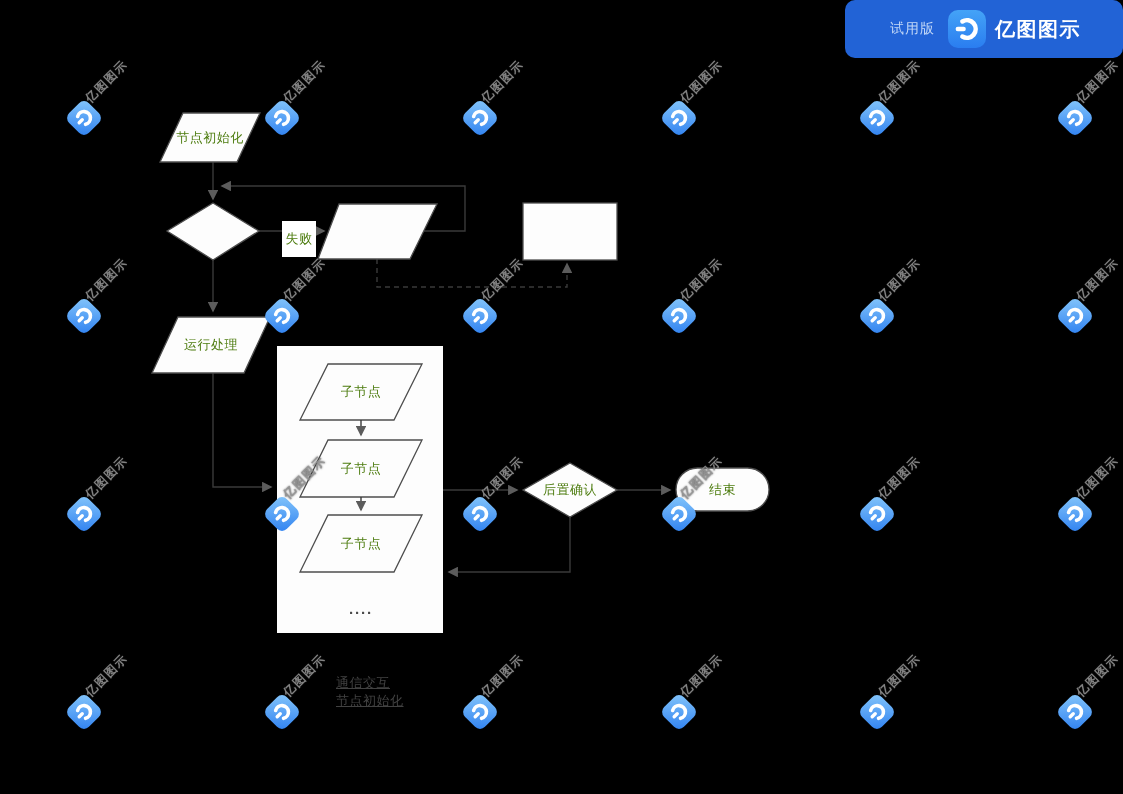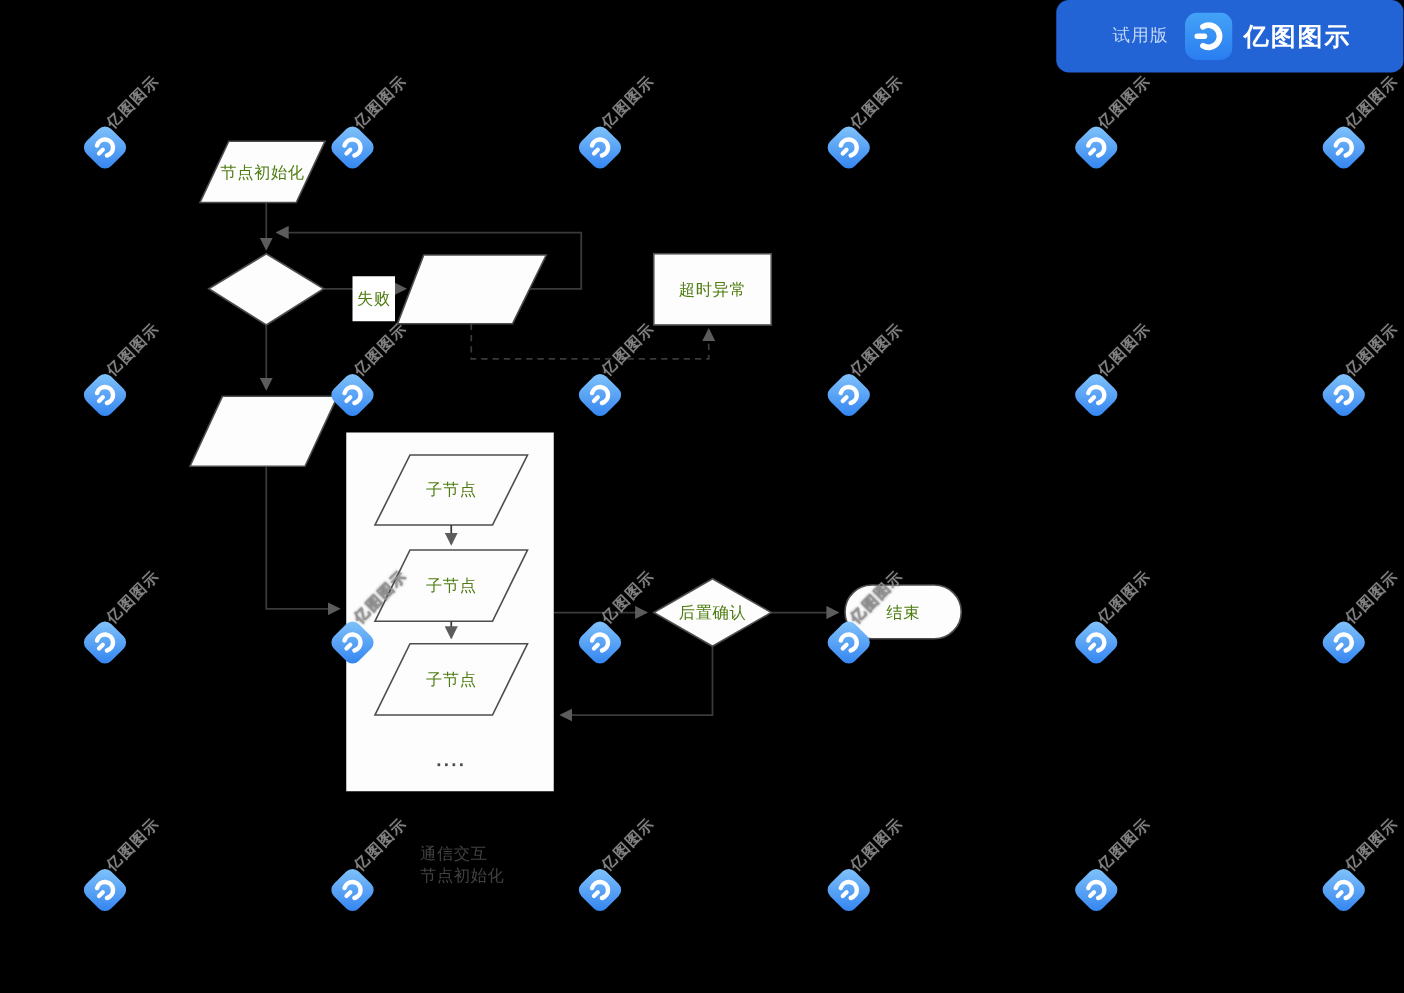--- a/index.html
+++ b/index.html
@@ -4,21 +4,21 @@
 <style>
   html,body{margin:0;padding:0;background:#000;}
   .stage{position:relative;width:1123px;height:794px;background:#000;overflow:hidden;
          font-family:"Liberation Sans","DejaVu Sans",sans-serif;}
   svg.edges{position:absolute;left:0;top:0;z-index:1;}
   
   .nlabel{position:absolute;z-index:2;display:flex;align-items:center;justify-content:center;
           color:#4d7c0f;font-size:13px;letter-spacing:0.5px;white-space:nowrap;}
   .edge-label{background:#ffffff;}
   .ellipsis{font-weight:bold;font-size:15px;color:#4a4a4a;letter-spacing:1px;}
-  .legend-text{position:absolute;z-index:2;color:#424242;font-size:13px;letter-spacing:0.5px;height:15px;line-height:15px;}
+  .legend-text{position:absolute;z-index:2;color:#424242;font-size:13px;letter-spacing:0.5px;height:15px;line-height:15px;text-decoration:underline;}
   
   .wm-layer{position:absolute;left:0;top:0;width:100%;height:100%;z-index:3;pointer-events:none;}
   .wm{position:absolute;width:0;height:0;}
   .wm-icon{position:absolute;left:-22px;top:-22px;width:44px;height:44px;}
   .wm-text{position:absolute;left:9px;top:-28px;height:16px;line-height:16px;
            transform-origin:0 100%;transform:rotate(-45deg);
            font-size:12px;font-weight:bold;letter-spacing:1.5px;white-space:nowrap;
            color:rgba(150,150,150,0.85);text-shadow:0 0 2px rgba(30,30,30,0.8);}
   
   .banner{position:absolute;top:0;right:0;width:278px;height:58px;background:#2263d6;
@@ -75,21 +75,21 @@
     </g>
 
     <g fill="none" stroke="#3a3a3a" stroke-width="1.4">
       <path d="M361,420 V435" marker-end="url(#arr)"></path>
       <path d="M361,497 V510" marker-end="url(#arr)"></path>
     </g>
   </svg>
 
   <div class="nlabel" style="left:160px;top:113px;width:100px;height:49px">节点初始化</div>
   <div class="nlabel edge-label" style="left:282px;top:221px;width:34px;height:36px">失败</div>
-  <div class="nlabel" style="left:523px;top:203px;width:94px;height:57px">超时异常</div>
+  <div class="nlabel" style="left:152px;top:317px;width:118px;height:56px">运行处理</div>
   <div class="nlabel" style="left:300px;top:364px;width:122px;height:56px">子节点</div>
   <div class="nlabel" style="left:300px;top:440px;width:122px;height:57px">子节点</div>
   <div class="nlabel" style="left:300px;top:515px;width:122px;height:57px">子节点</div>
   <div class="nlabel ellipsis" style="left:300px;top:600px;width:122px;height:24px">····</div>
   <div class="nlabel" style="left:523px;top:463px;width:94px;height:54px">后置确认</div>
   <div class="nlabel" style="left:676px;top:468px;width:93px;height:43px">结束</div>
 
   <div class="legend-text" style="left:336px;top:675px">通信交互</div>
   <div class="legend-text" style="left:336px;top:693px">节点初始化</div>
 

